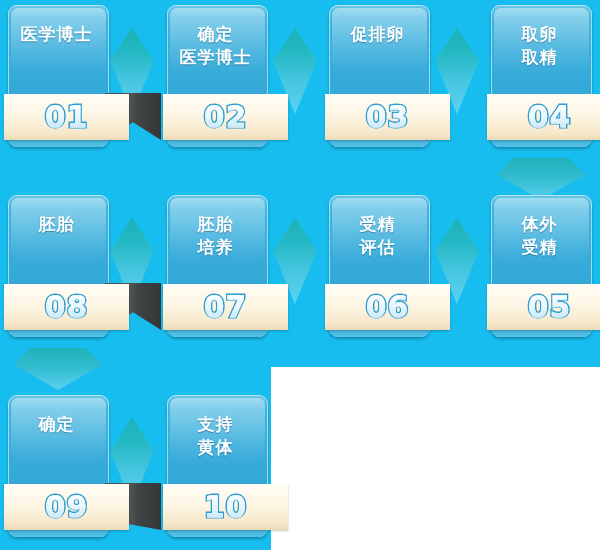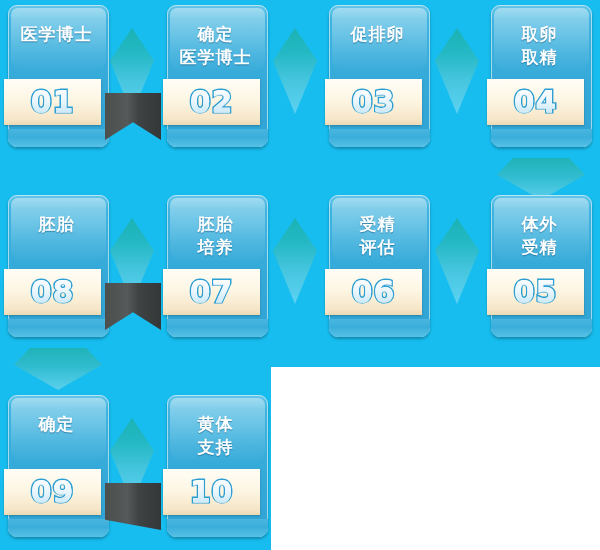--- a/index.html
+++ b/index.html
@@ -68,22 +68,22 @@
     color:#ffffff;
     font-size:17px;font-weight:bold;line-height:23px;
     letter-spacing:1px;
     text-shadow:0 1px 1px rgba(10,80,120,.55);
     z-index:3;
   }
   .card-title span{display:block;}
 
   
   .ribbon{
-    position:absolute;left:-4px;width:97px;height:46px;
-    top:74px;
+    position:absolute;left:-4px;width:125px;height:46px;
+    top:89px;
     background:linear-gradient(180deg,#fffdf6 0%,#fdf6e4 45%,#f6e6c8 88%,#ecd9b4 100%);
     box-shadow:0 1px 2px rgba(0,0,0,.22);
     z-index:4;
   }
   .ribbon .num{
     position:absolute;left:0;right:0;top:7px;
     text-align:center;
     font-family:"DejaVu Sans","Liberation Sans",sans-serif;
     font-size:30px;font-weight:bold;line-height:32px;
     letter-spacing:1px;
@@ -234,22 +234,22 @@
     </div>
     <div class="card-foot"></div>
     <div class="ribbon">
       <div class="num">09</div>
       <div class="num-top">09</div>
     </div>
   </div>
 
   <div class="card" style="left:167px;top:395px;">
     <div class="card-title">
+      <span>支持</span>
       <span>黄体</span>
-      <span>支持</span>
     </div>
     <div class="card-foot"></div>
     <div class="ribbon">
       <div class="num">10</div>
       <div class="num-top">10</div>
     </div>
   </div>
 
 </div>
 

